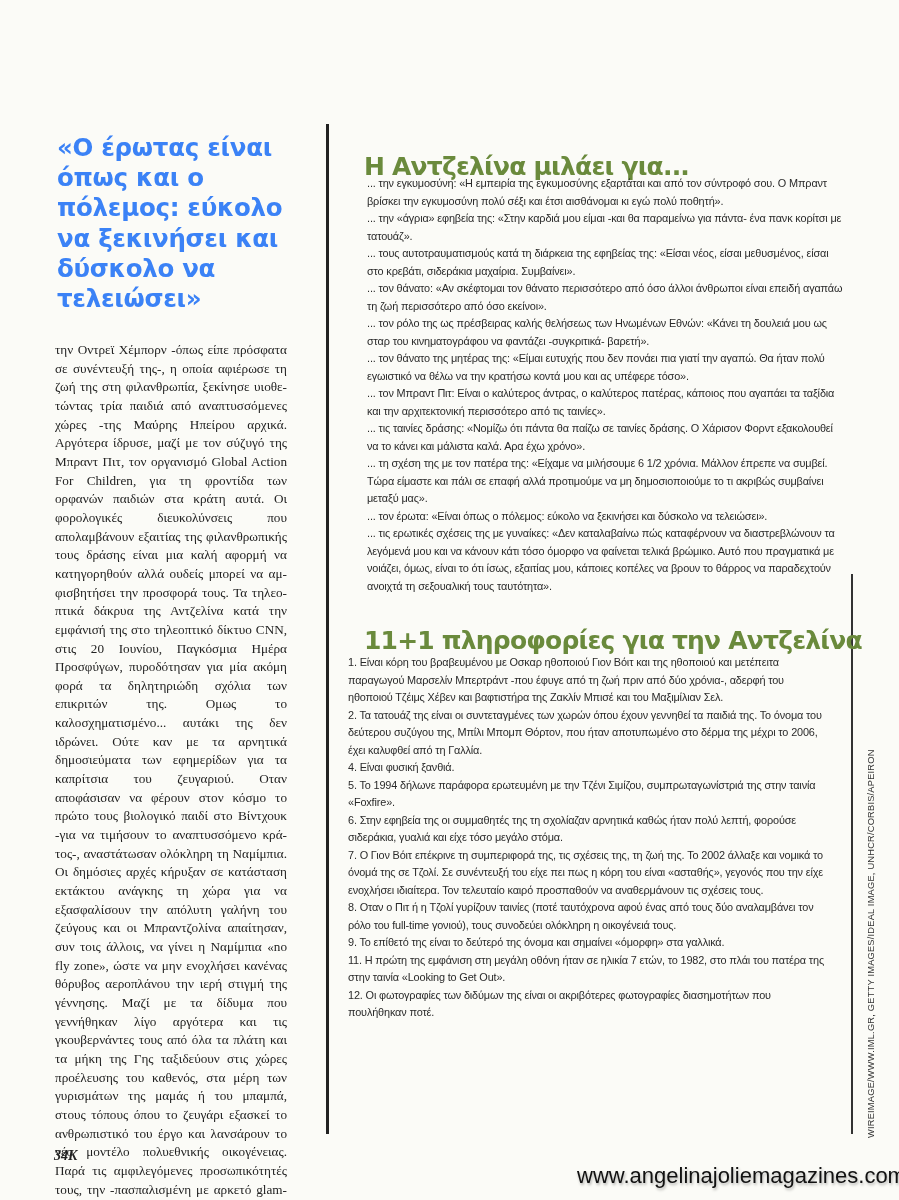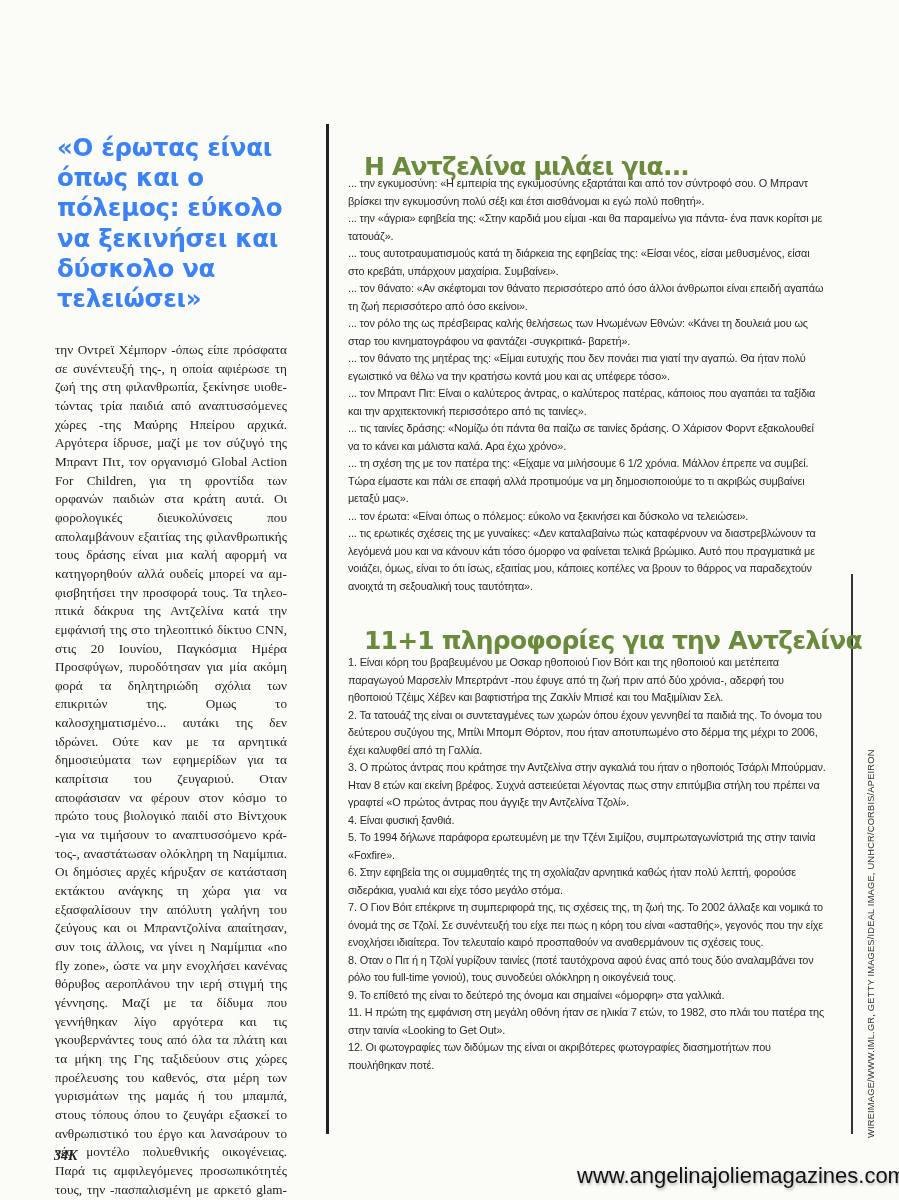--- a/index.html
+++ b/index.html
@@ -36,21 +36,21 @@
       position: absolute; left: 348px; font-family: "DejaVu Sans", sans-serif; font-weight: bold;
       color: #6a8a3c; letter-spacing: -0.8px; margin: 16px; white-space: nowrap;
     }
     .title-1 { top: 136px; font-size: 25px; }
     .title-2 { top: 610px; font-size: 25px; }
     .section-text {
       position: absolute; left: 348px; width: 480px;
       font-family: "Liberation Sans", sans-serif; font-size: 10.9px; line-height: 17.5px; color: #2a2a2a;
       letter-spacing: -0.15px;
     }
-    .text-1 { top: 175px; }
+    .text-1 { top: 175px; margin-left: 19px; }
     .text-2 { top: 654px; }
     .section-text p { margin: 0; }
     .watermark {
       position: absolute; left: 577px; top: 1163px;
       font-family: "Liberation Sans", sans-serif; font-size: 22px; color: #111;
       text-shadow: 1px 2px 3px rgba(0,0,0,0.3); white-space: nowrap;
     }
   </style>
 </head>
 <body>
@@ -62,36 +62,35 @@
 <div class="page-num">34K</div>
 
 <div class="col-rule"></div>
 <div class="right-rule"></div>
 <div class="credit">WIREIMAGE/WWW.IML.GR, GETTY IMAGES/IDEAL IMAGE, UNHCR/CORBIS/APEIRON</div>
 
 <h2 class="section-title title-1">Η Αντζελίνα μιλάει για...</h2>
 <div class="section-text text-1">
   <p>... την εγκυμοσύνη: «Η εμπειρία της εγκυμοσύνης εξαρτάται και από τον σύντροφό σου. Ο Μπραντ βρίσκει την εγκυμοσύνη πολύ σέξι και έτσι αισθάνομαι κι εγώ πολύ ποθητή».</p>
   <p>... την «άγρια» εφηβεία της: «Στην καρδιά μου είμαι -και θα παραμείνω για πάντα- ένα πανκ κορίτσι με τατουάζ».</p>
-  <p>... τους αυτοτραυματισμούς κατά τη διάρκεια της εφηβείας της: «Είσαι νέος, είσαι μεθυ­σμένος, είσαι στο κρεβάτι, υπάρχουν μαχαίρια. Συμβαίνει».</p>
+  <p>... τους αυτοτραυματισμούς κατά τη διάρκεια της εφηβείας της: «Είσαι νέος, είσαι μεθυ­σμένος, είσαι στο κρεβάτι, σιδεράκια μαχαίρια. Συμβαίνει».</p>
   <p>... τον θάνατο: «Αν σκέφτομαι τον θάνατο περισσότερο από όσο άλλοι άνθρωποι είναι επειδή αγαπάω τη ζωή περισσότερο από όσο εκείνοι».</p>
   <p>... τον ρόλο της ως πρέσβειρας καλής θελήσεως των Ηνωμένων Εθνών: «Κάνει τη δουλειά μου ως σταρ του κινηματογράφου να φαντάζει -συγκριτικά- βαρετή».</p>
   <p>... τον θάνατο της μητέρας της: «Είμαι ευτυχής που δεν πονάει πια γιατί την αγαπώ. Θα ήταν πολύ εγωιστικό να θέλω να την κρατήσω κοντά μου και ας υπέφερε τόσο».</p>
   <p>... τον Μπραντ Πιτ: Είναι ο καλύτερος άντρας, ο καλύτερος πατέρας, κάποιος που αγαπάει τα ταξίδια και την αρχιτεκτονική περισσότερο από τις ταινίες».</p>
   <p>... τις ταινίες δράσης: «Νομίζω ότι πάντα θα παίζω σε ταινίες δράσης. Ο Χάρισον Φορντ εξακολουθεί να το κάνει και μάλιστα καλά. Αρα έχω χρόνο».</p>
   <p>... τη σχέση της με τον πατέρα της: «Είχαμε να μιλήσουμε 6 1/2 χρόνια. Μάλλον έπρεπε να συμβεί. Τώρα είμαστε και πάλι σε επαφή αλλά προτιμούμε να μη δημοσιοποιούμε το τι ακριβώς συμβαίνει μεταξύ μας».</p>
   <p>... τον έρωτα: «Είναι όπως ο πόλεμος: εύκολο να ξεκινήσει και δύσκολο να τελειώσει».</p>
   <p>... τις ερωτικές σχέσεις της με γυναίκες: «Δεν καταλαβαίνω πώς καταφέρνουν να διαστρε­βλώνουν τα λεγόμενά μου και να κάνουν κάτι τόσο όμορφο να φαίνεται τελικά βρώμικο. Αυτό που πραγματικά με νοιάζει, όμως, είναι το ότι ίσως, εξαιτίας μου, κάποιες κοπέλες να βρουν το θάρρος να παραδεχτούν ανοιχτά τη σεξουαλική τους ταυτότητα».</p>
 </div>
 
 <h2 class="section-title title-2">11+1 πληροφορίες για την Αντζελίνα</h2>
 <div class="section-text text-2">
   <p>1. Είναι κόρη του βραβευμένου με Οσκαρ ηθοποιού Γιον Βόιτ και της ηθοποιού και μετέπειτα παραγωγού Μαρσελίν Μπερτράντ -που έφυγε από τη ζωή πριν από δύο χρόνια-, αδερφή του ηθοποιού Τζέιμς Χέβεν και βαφτιστήρα της Ζακλίν Μπισέ και του Μαξιμίλιαν Σελ.</p>
   <p>2. Τα τατουάζ της είναι οι συντεταγμένες των χωρών όπου έχουν γεννηθεί τα παιδιά της. Το όνομα του δεύτερου συζύγου της, Μπίλι Μπομπ Θόρτον, που ήταν αποτυ­πωμένο στο δέρμα της μέχρι το 2006, έχει καλυφθεί από τη Γαλλία.</p>
-  <p>3. Ο πρώτος άντρας που κράτησε την Αντζελίνα στην αγκαλιά του ήταν ο ηθοποιός Τσάρλι Μπούρμαν. Ηταν 8 ετών και εκείνη βρέφος. Συχνά αστειεύεται λέγοντας πως στην επιτύμβια στήλη του πρέπει να γραφτεί «Ο πρώτος άντρας που άγγιξε την Αντζελίνα Τζολί».</p>
   <p>4. Είναι φυσική ξανθιά.</p>
   <p>5. Το 1994 δήλωνε παράφορα ερωτευμένη με την Τζένι Σιμίζου, συμπρωταγωνί­στριά της στην ταινία «Foxfire».</p>
   <p>6. Στην εφηβεία της οι συμμαθητές της τη σχολίαζαν αρνητικά καθώς ήταν πολύ λεπτή, φορούσε σιδεράκια, γυαλιά και είχε τόσο μεγάλο στόμα.</p>
   <p>7. Ο Γιον Βόιτ επέκρινε τη συμπεριφορά της, τις σχέσεις της, τη ζωή της. Το 2002 άλλαξε και νομικά το όνομά της σε Τζολί. Σε συνέντευξή του είχε πει πως η κόρη του είναι «ασταθής», γεγονός που την είχε ενοχλήσει ιδιαίτερα. Τον τελευταίο καιρό προσπαθούν να αναθερμάνουν τις σχέσεις τους.</p>
   <p>8. Οταν ο Πιτ ή η Τζολί γυρίζουν ταινίες (ποτέ ταυτόχρονα αφού ένας από τους δύο ανα­λαμβάνει τον ρόλο του full-time γονιού), τους συνοδεύει ολόκληρη η οικογένειά τους.</p>
   <p>9. Το επίθετό της είναι το δεύτερό της όνομα και σημαίνει «όμορφη» στα γαλλικά.</p>
   <p>11. Η πρώτη της εμφάνιση στη μεγάλη οθόνη ήταν σε ηλικία 7 ετών, το 1982, στο πλάι του πατέρα της στην ταινία «Looking to Get Out».</p>
   <p>12. Οι φωτογραφίες των διδύμων της είναι οι ακριβότερες φωτογραφίες διασημο­τήτων που πουλήθηκαν ποτέ.</p>
 </div>
 

